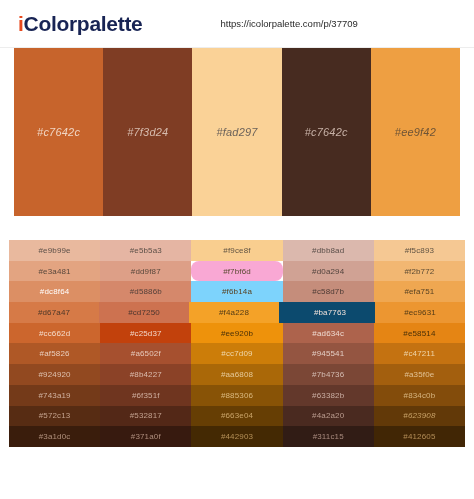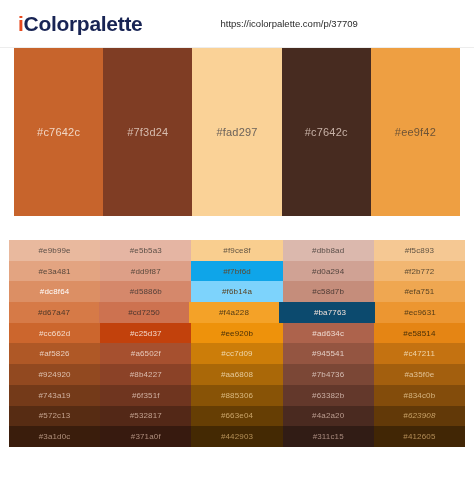--- a/index.html
+++ b/index.html
@@ -60,20 +60,21 @@
   .swatch {
     flex: 1 1 0;
     display: flex;
     align-items: center;
     justify-content: center;
   }
   .swatch-label {
     font-size: 11px;
     letter-spacing: 0.2px;
     white-space: nowrap;
+    font-style: italic;
   }
 
   
   .grid-wrap {
     padding: 0 9px;
     box-sizing: border-box;
     margin-top: 24px;
   }
   .grid {
     width: 456px;
@@ -146,21 +147,21 @@
             <span class="cell-label" style="color: rgb(97, 84, 67);">#f5c893</span>
           </div>
         </div>
         <div class="grid-row">
           <div class="cell" style="background: rgb(227, 164, 129);">
             <span class="cell-label" style="color: rgb(89, 72, 60);">#e3a481</span>
           </div>
           <div class="cell" style="background: rgb(221, 159, 135);">
             <span class="cell-label" style="color: rgb(89, 72, 60);">#dd9f87</span>
           </div>
-          <div class="cell" style="background: #0ea5e9;">
+          <div class="cell" style="background: #f9a8d4; border-radius: 8px;">
             <span class="cell-label" style="color: rgb(92, 75, 51);">#f7bf6d</span>
           </div>
           <div class="cell" style="background: rgb(208, 162, 148);">
             <span class="cell-label" style="color: rgb(83, 68, 62);">#d0a294</span>
           </div>
           <div class="cell" style="background: rgb(242, 183, 114);">
             <span class="cell-label" style="color: rgb(92, 75, 51);">#f2b772</span>
           </div>
         </div>
         <div class="grid-row">

